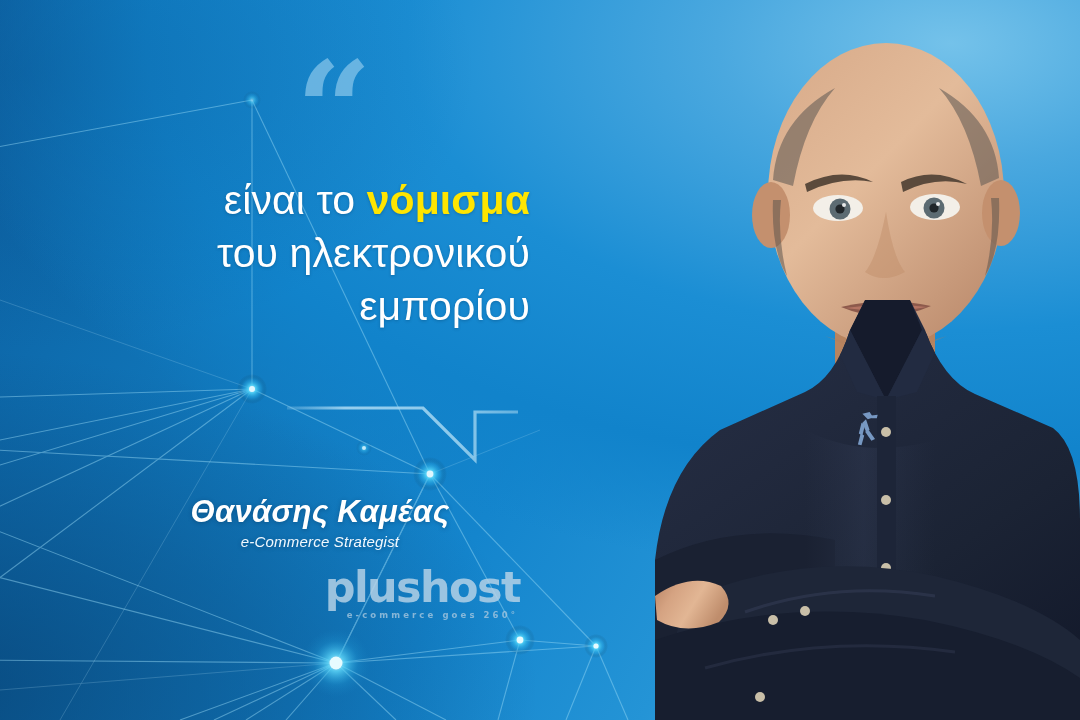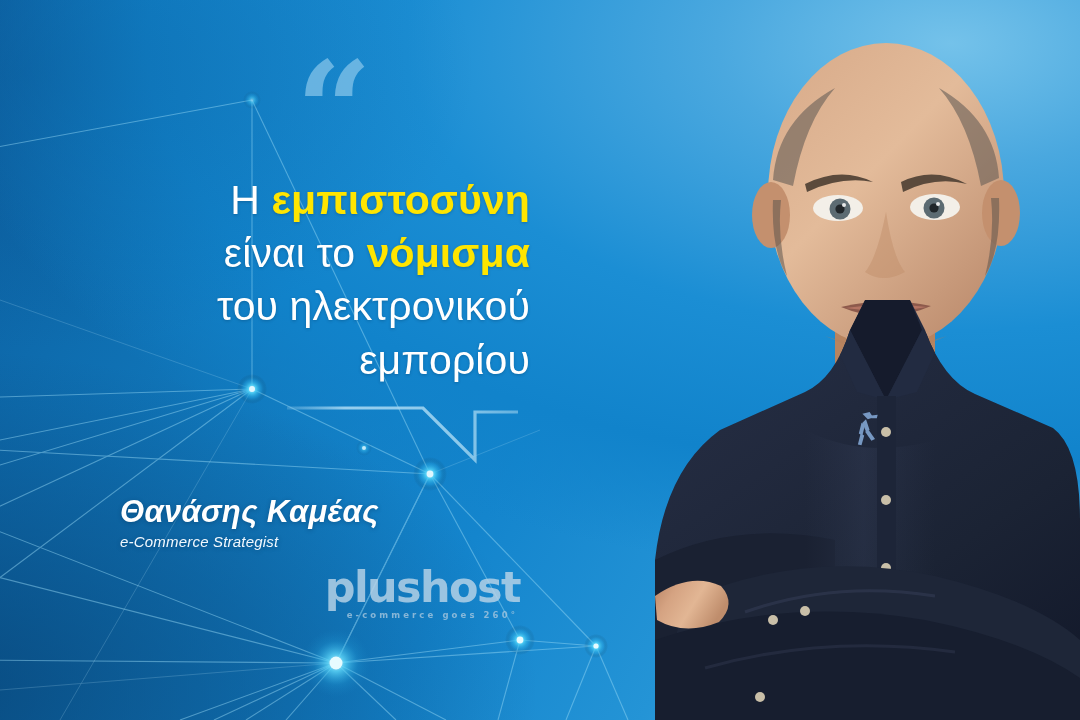--- a/index.html
+++ b/index.html
@@ -77,21 +77,21 @@
   .divider{
     position:absolute;
     left:285px;top:398px;width:235px;height:72px;
   }
   .divider svg{width:100%;height:100%;display:block;}
 
   
   .attrib{
     position:absolute;
     left:120px;top:495px;width:400px;
-    text-align:left;
+    text-align:center;
   }
   .attrib-name{
     font-size:31px;
     font-weight:700;
     font-style:italic;
     color:#ffffff;
     letter-spacing:.3px;
     line-height:1.12;
     text-shadow:0 1px 4px rgba(3,45,80,.38);
   }
@@ -308,23 +308,20 @@
           <path d="M16 4 L23 3 L22 7 L16 7 Z"></path>
         </g>
       </g>
     </svg>
   </div>
 
   <div class="quote-wrap">
     <span class="quote-mark">“</span>
     <div class="quote-text">
       <span class="quote-line">
-        <span>Η </span><span class="hl">εμπιστοσύνη</span>
-      </span>
-      <span class="quote-line">
         <span>είναι το </span><span class="hl">νόμισμα</span>
       </span>
       <span class="quote-line">του ηλεκτρονικού</span>
       <span class="quote-line">εμπορίου</span>
     </div>
   </div>
 
   <div class="divider">
     <svg viewBox="0 0 235 72" aria-hidden="true">
       <defs>

